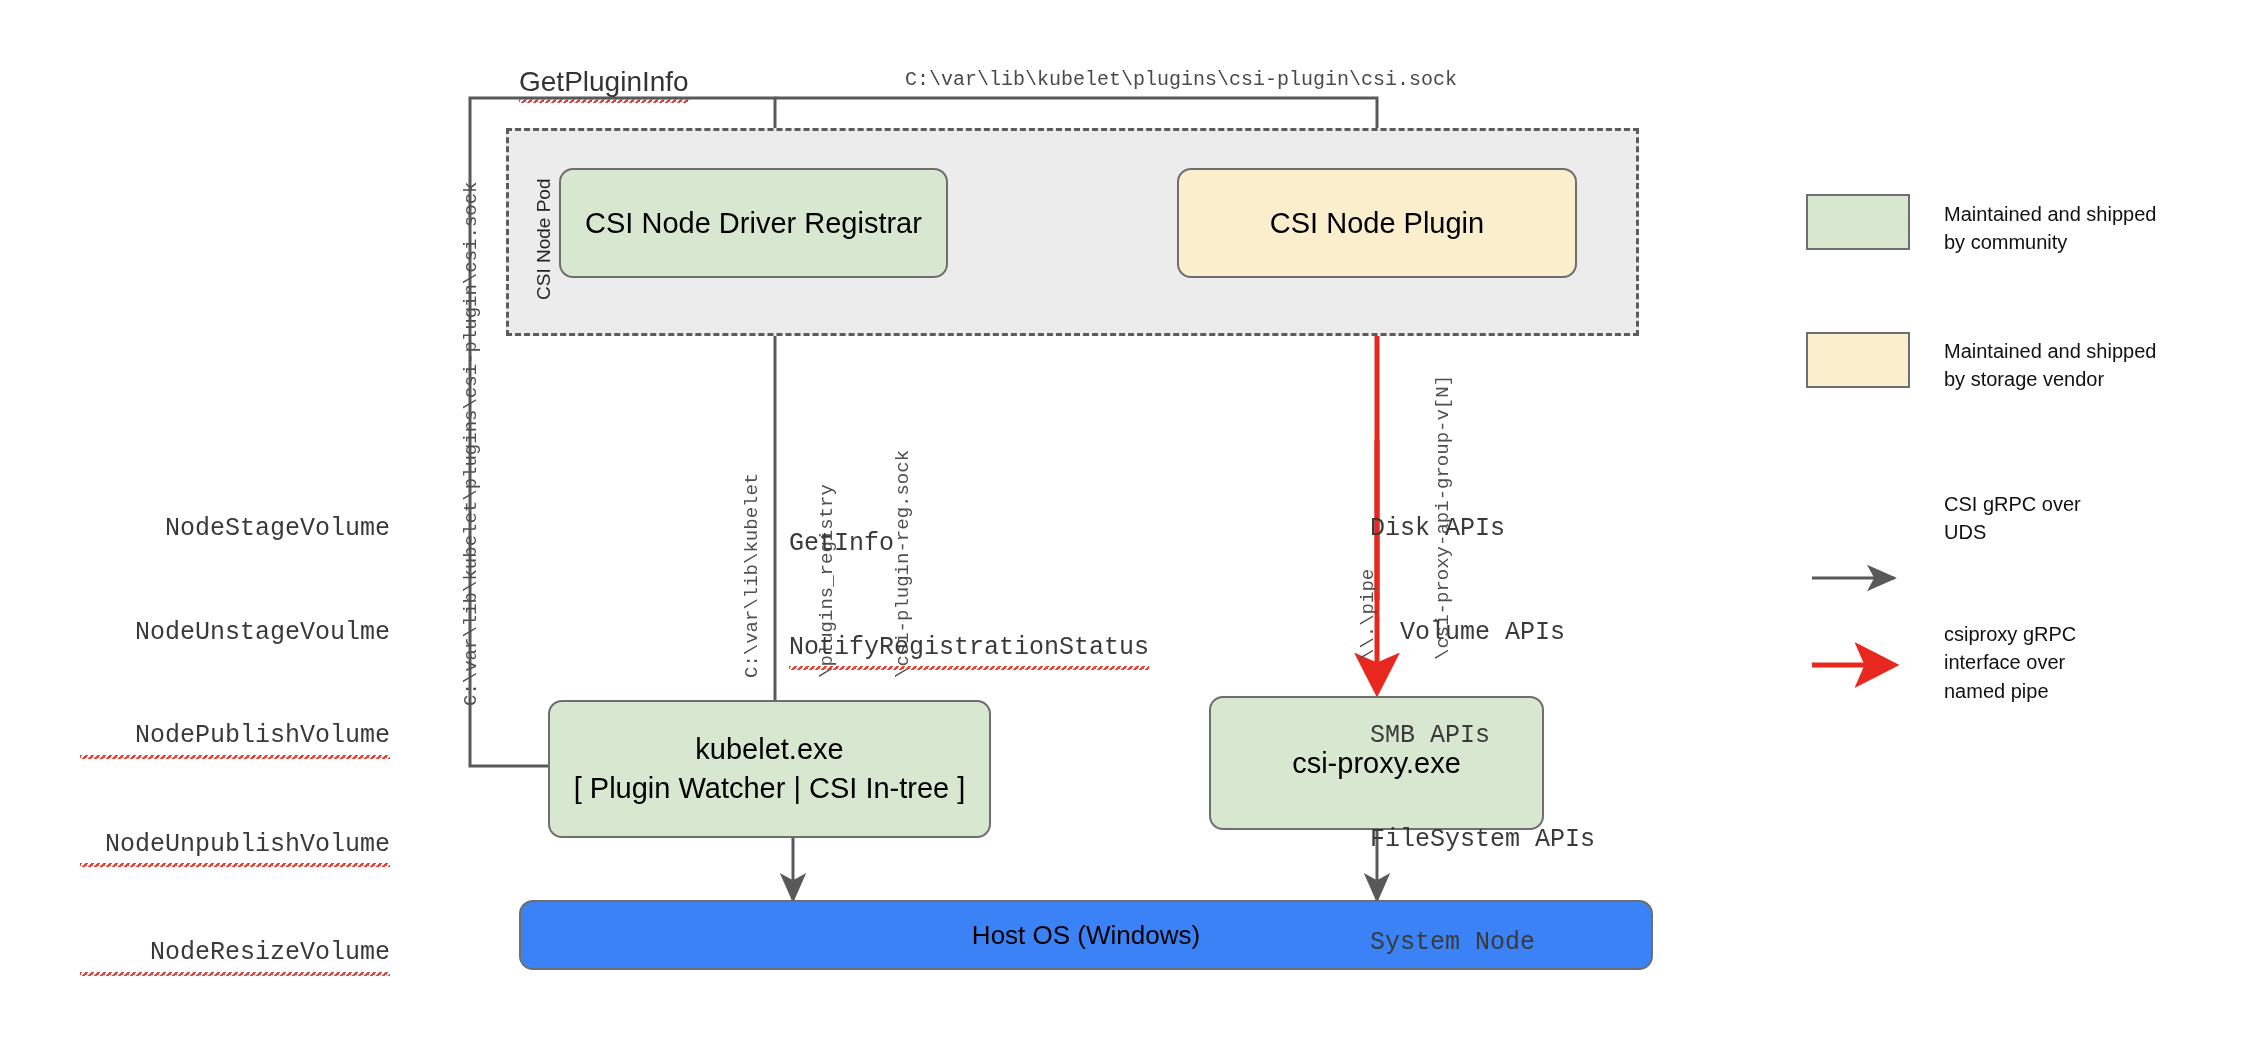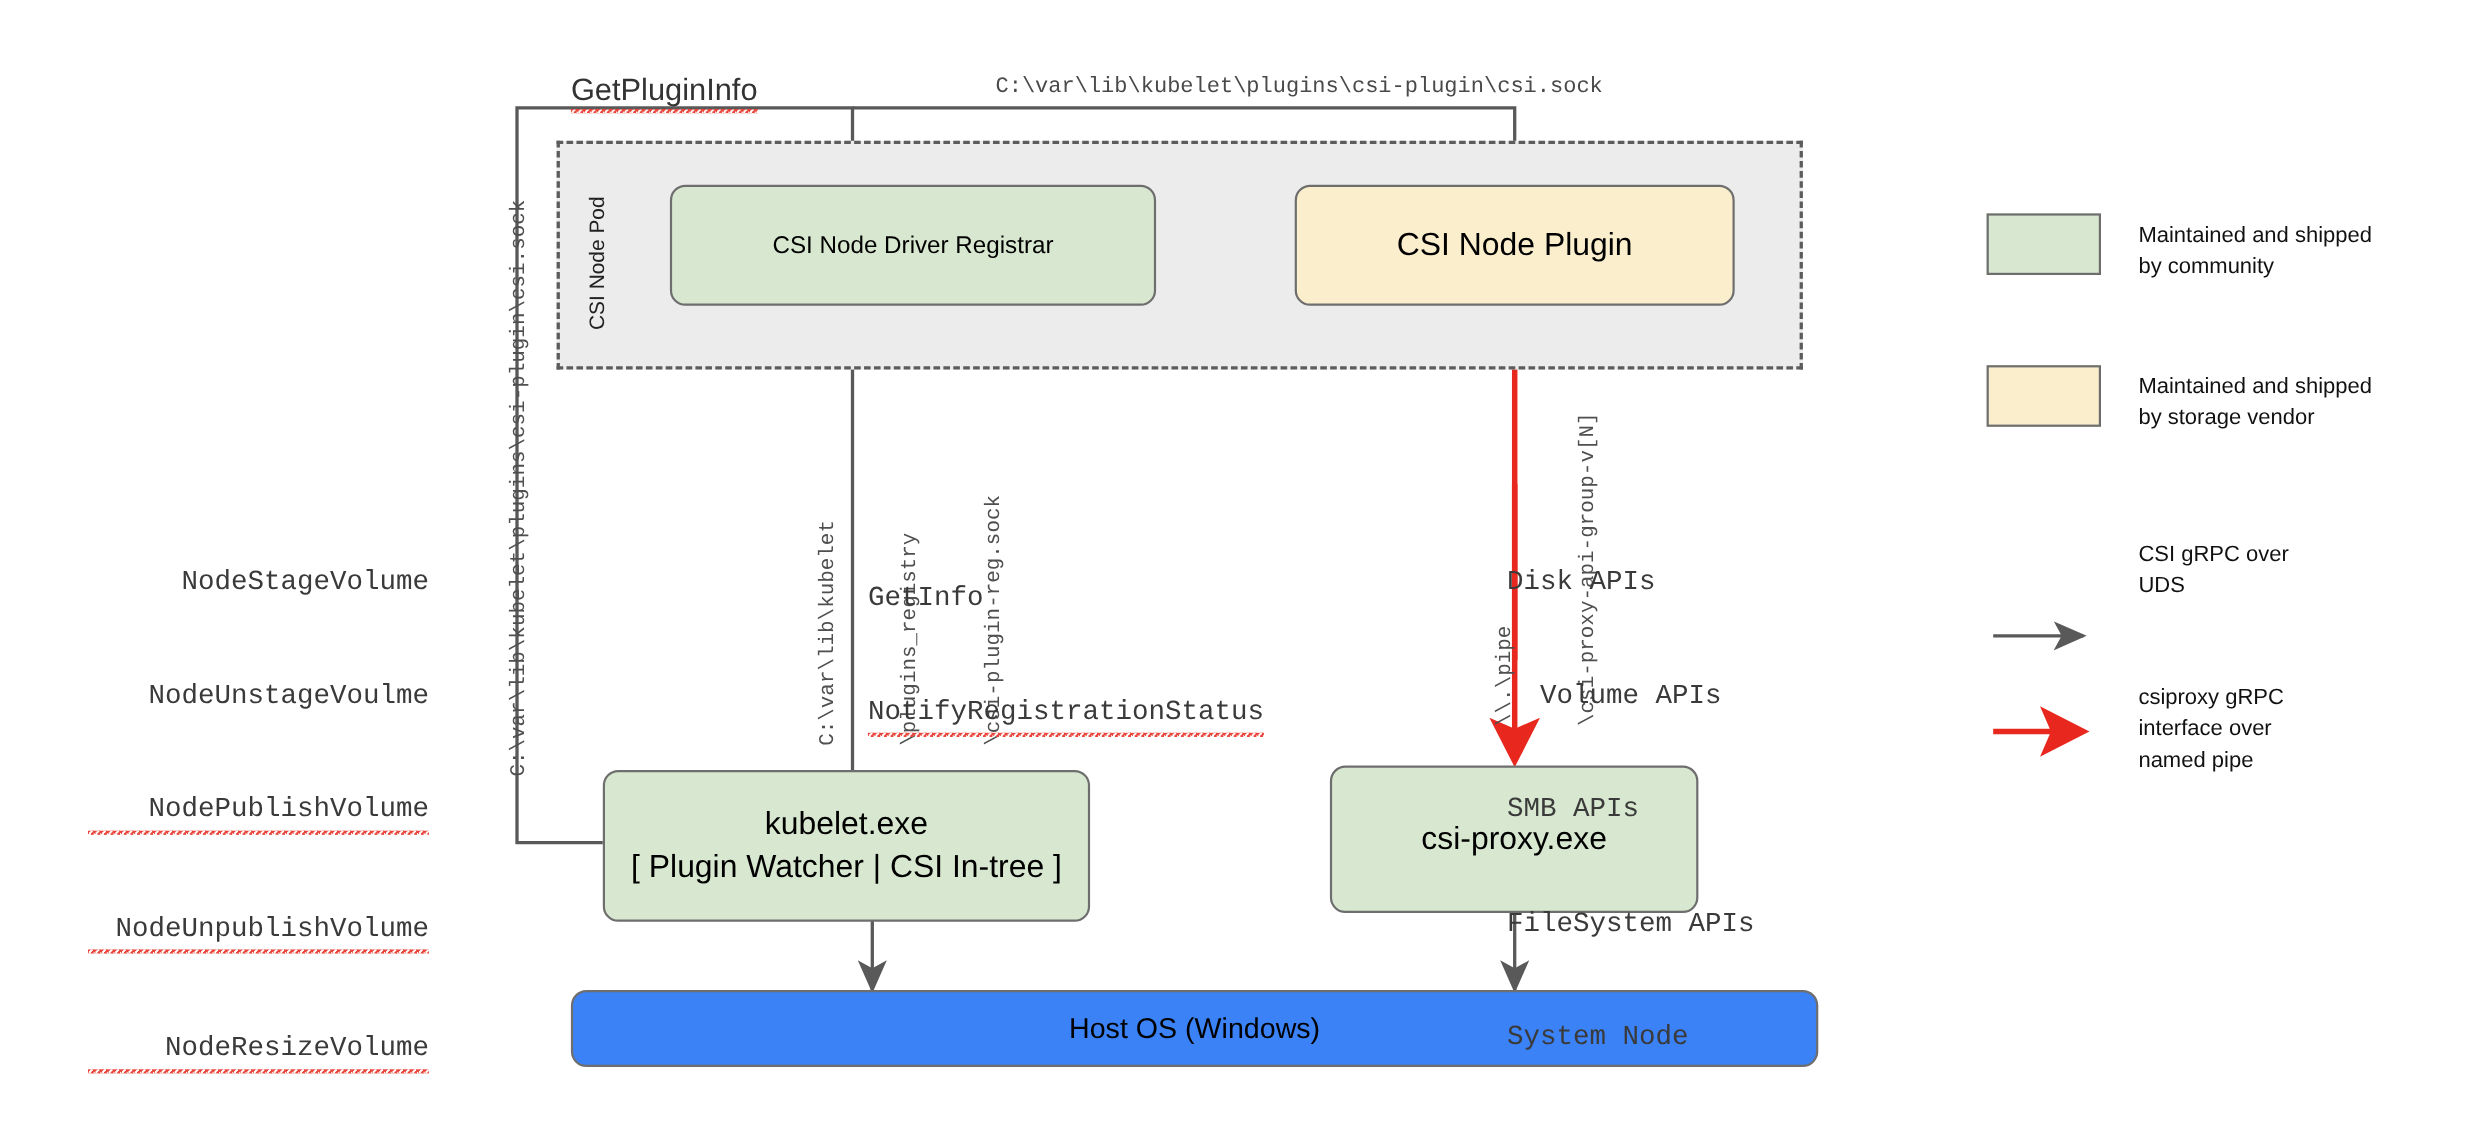--- a/index.html
+++ b/index.html
@@ -96,21 +96,21 @@
     </g>
 
     <g>
       <path d="M1377,440 L1377,600" fill="none" stroke="#e8281e" stroke-width="5"></path>
     </g>
   </svg>
 
   <div class="podbox" style="left:506px;top:128px;width:1133px;height:208px;"></div>
   <div class="podlabel" style="left:533px;top:300px;">CSI Node Pod</div>
 
-  <div class="node node-green" style="left:609px;top:168px;width:442px;height:110px;font-size:22px;">
+  <div class="node node-green" style="left:559px;top:168px;width:389px;height:110px;font-size:29px;">
     <span class="lines">CSI Node Driver Registrar</span>
   </div>
 
   <div class="node node-yellow" style="left:1177px;top:168px;width:400px;height:110px;font-size:29px;">
     <span class="lines">CSI Node Plugin</span>
   </div>
 
   <div class="node node-green" style="left:548px;top:700px;width:443px;height:138px;font-size:29px;">
     <span class="lines">
       <span style="display:block;">kubelet.exe</span>

